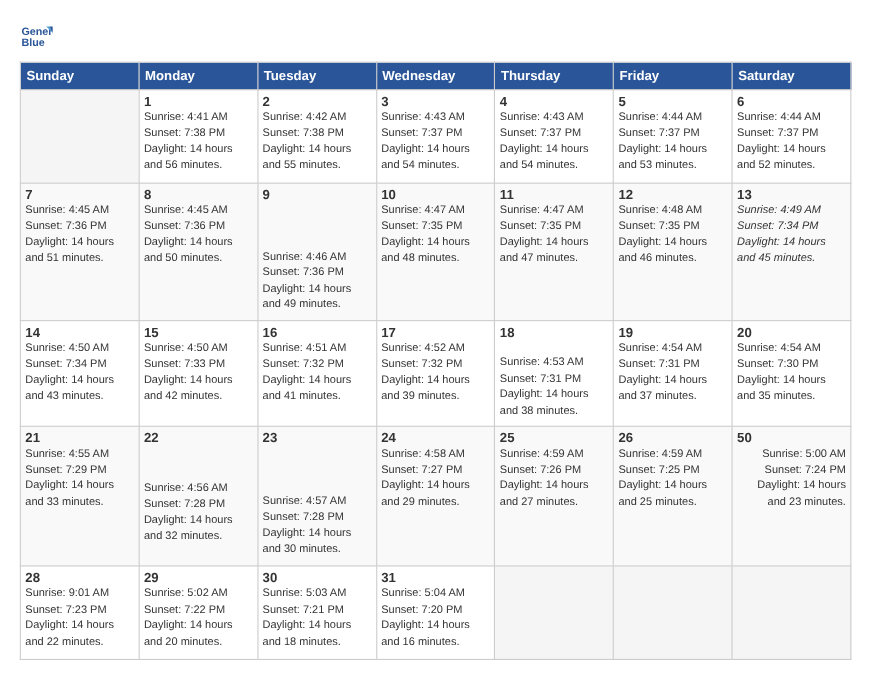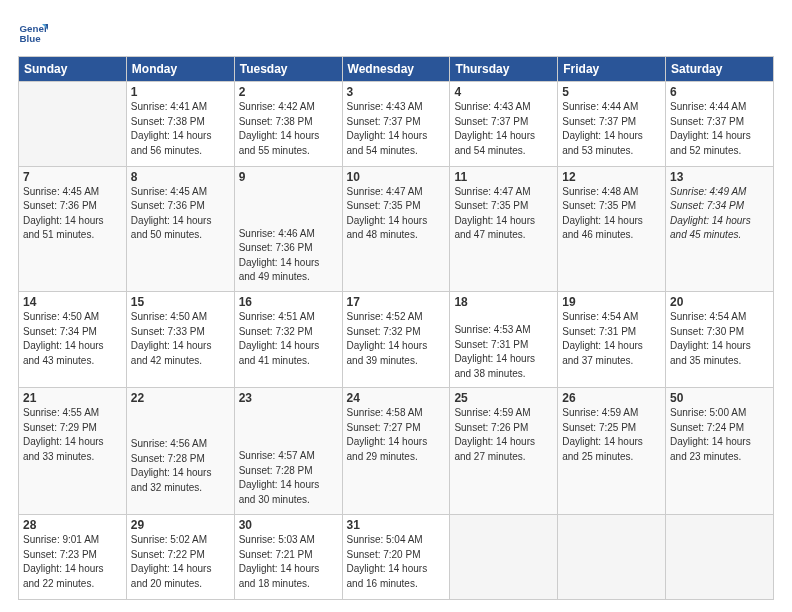--- a/index.html
+++ b/index.html
@@ -309,21 +309,21 @@
           </td>
           <td>
             <span class="day-number">26</span>
             <div class="day-info" style="white-space: pre-line;">Sunrise: 4:59 AM
 Sunset: 7:25 PM
 Daylight: 14 hours
 and 25 minutes.</div>
           </td>
           <td>
             <span class="day-number">50</span>
-            <div class="day-info" style="white-space: pre-line;">Sunrise: 5:00 AM
+            <div class="day-info" style="white-space: pre-line; text-align: right;">Sunrise: 5:00 AM
 Sunset: 7:24 PM
 Daylight: 14 hours
 and 23 minutes.</div>
           </td>
         </tr>
         <tr>
           <td>
             <span class="day-number">28</span>
             <div class="day-info" style="white-space: pre-line;">Sunrise: 9:01 AM
 Sunset: 7:23 PM

